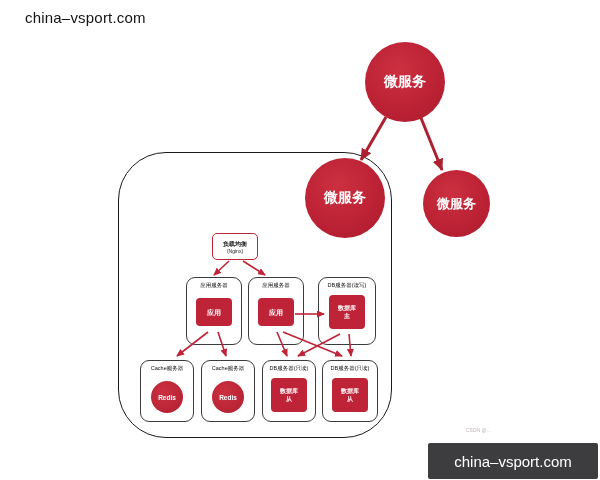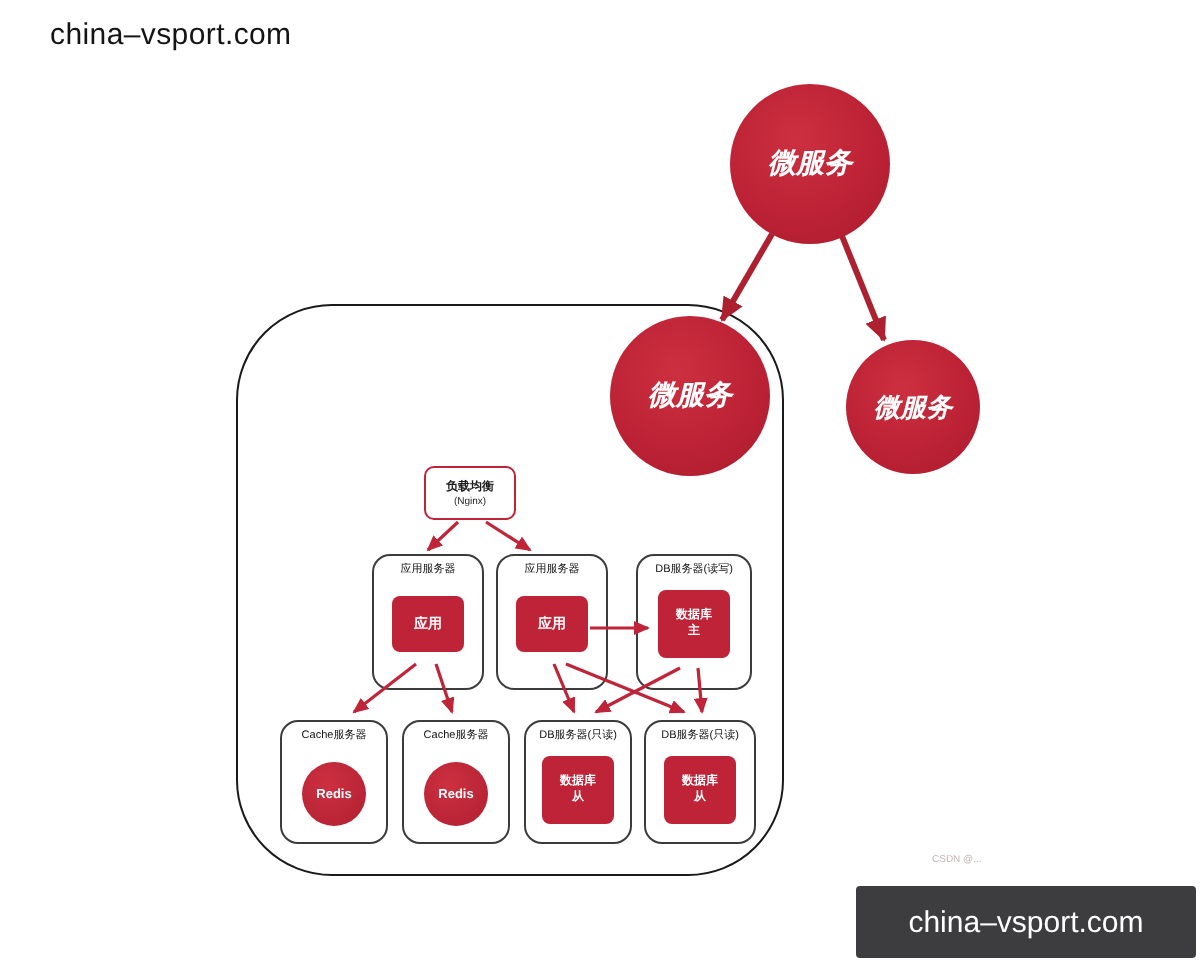--- a/index.html
+++ b/index.html
@@ -15,21 +15,21 @@
             display:flex; align-items:center; justify-content:center; font-size:15px; z-index:30; border-radius:2px; }
   .csdn   { position:absolute; left:466px; top:427px; font-size:5px; color:#c0b4b4; z-index:30; }
 
   
   .container { position:absolute; left:118px; top:152px; width:274px; height:286px;
                border:1.6px solid #1a1a1a; border-radius:48px; background:#fff; z-index:5; }
 
   
   .circle { position:absolute; border-radius:50%; color:#fff; font-weight:bold; z-index:20;
             background:radial-gradient(circle at 42% 35%, #cc3040 0%, #bb2134 60%, #a81c2e 100%);
-            display:flex; align-items:center; justify-content:center;font-style:italic; }
+            display:flex; align-items:center; justify-content:center; }
   .root   { left:365px; top:42px;  width:80px; height:80px; font-size:14px; }
   .childL { left:305px; top:158px; width:80px; height:80px; font-size:14px; }
   .childR { left:423px; top:170px; width:67px; height:67px; font-size:13px; }
 
   
   .lb { position:absolute; left:212px; top:233px; width:46px; height:27px; background:#fff;
         border:1.5px solid #c02438; border-radius:5px; z-index:10;
         display:flex; flex-direction:column; align-items:center; justify-content:center; }
   .lb .l1 { font-size:6px; font-weight:bold; color:#1c1c1c; line-height:8px; }
   .lb .l2 { font-size:5px; color:#1c1c1c; line-height:6px; }

